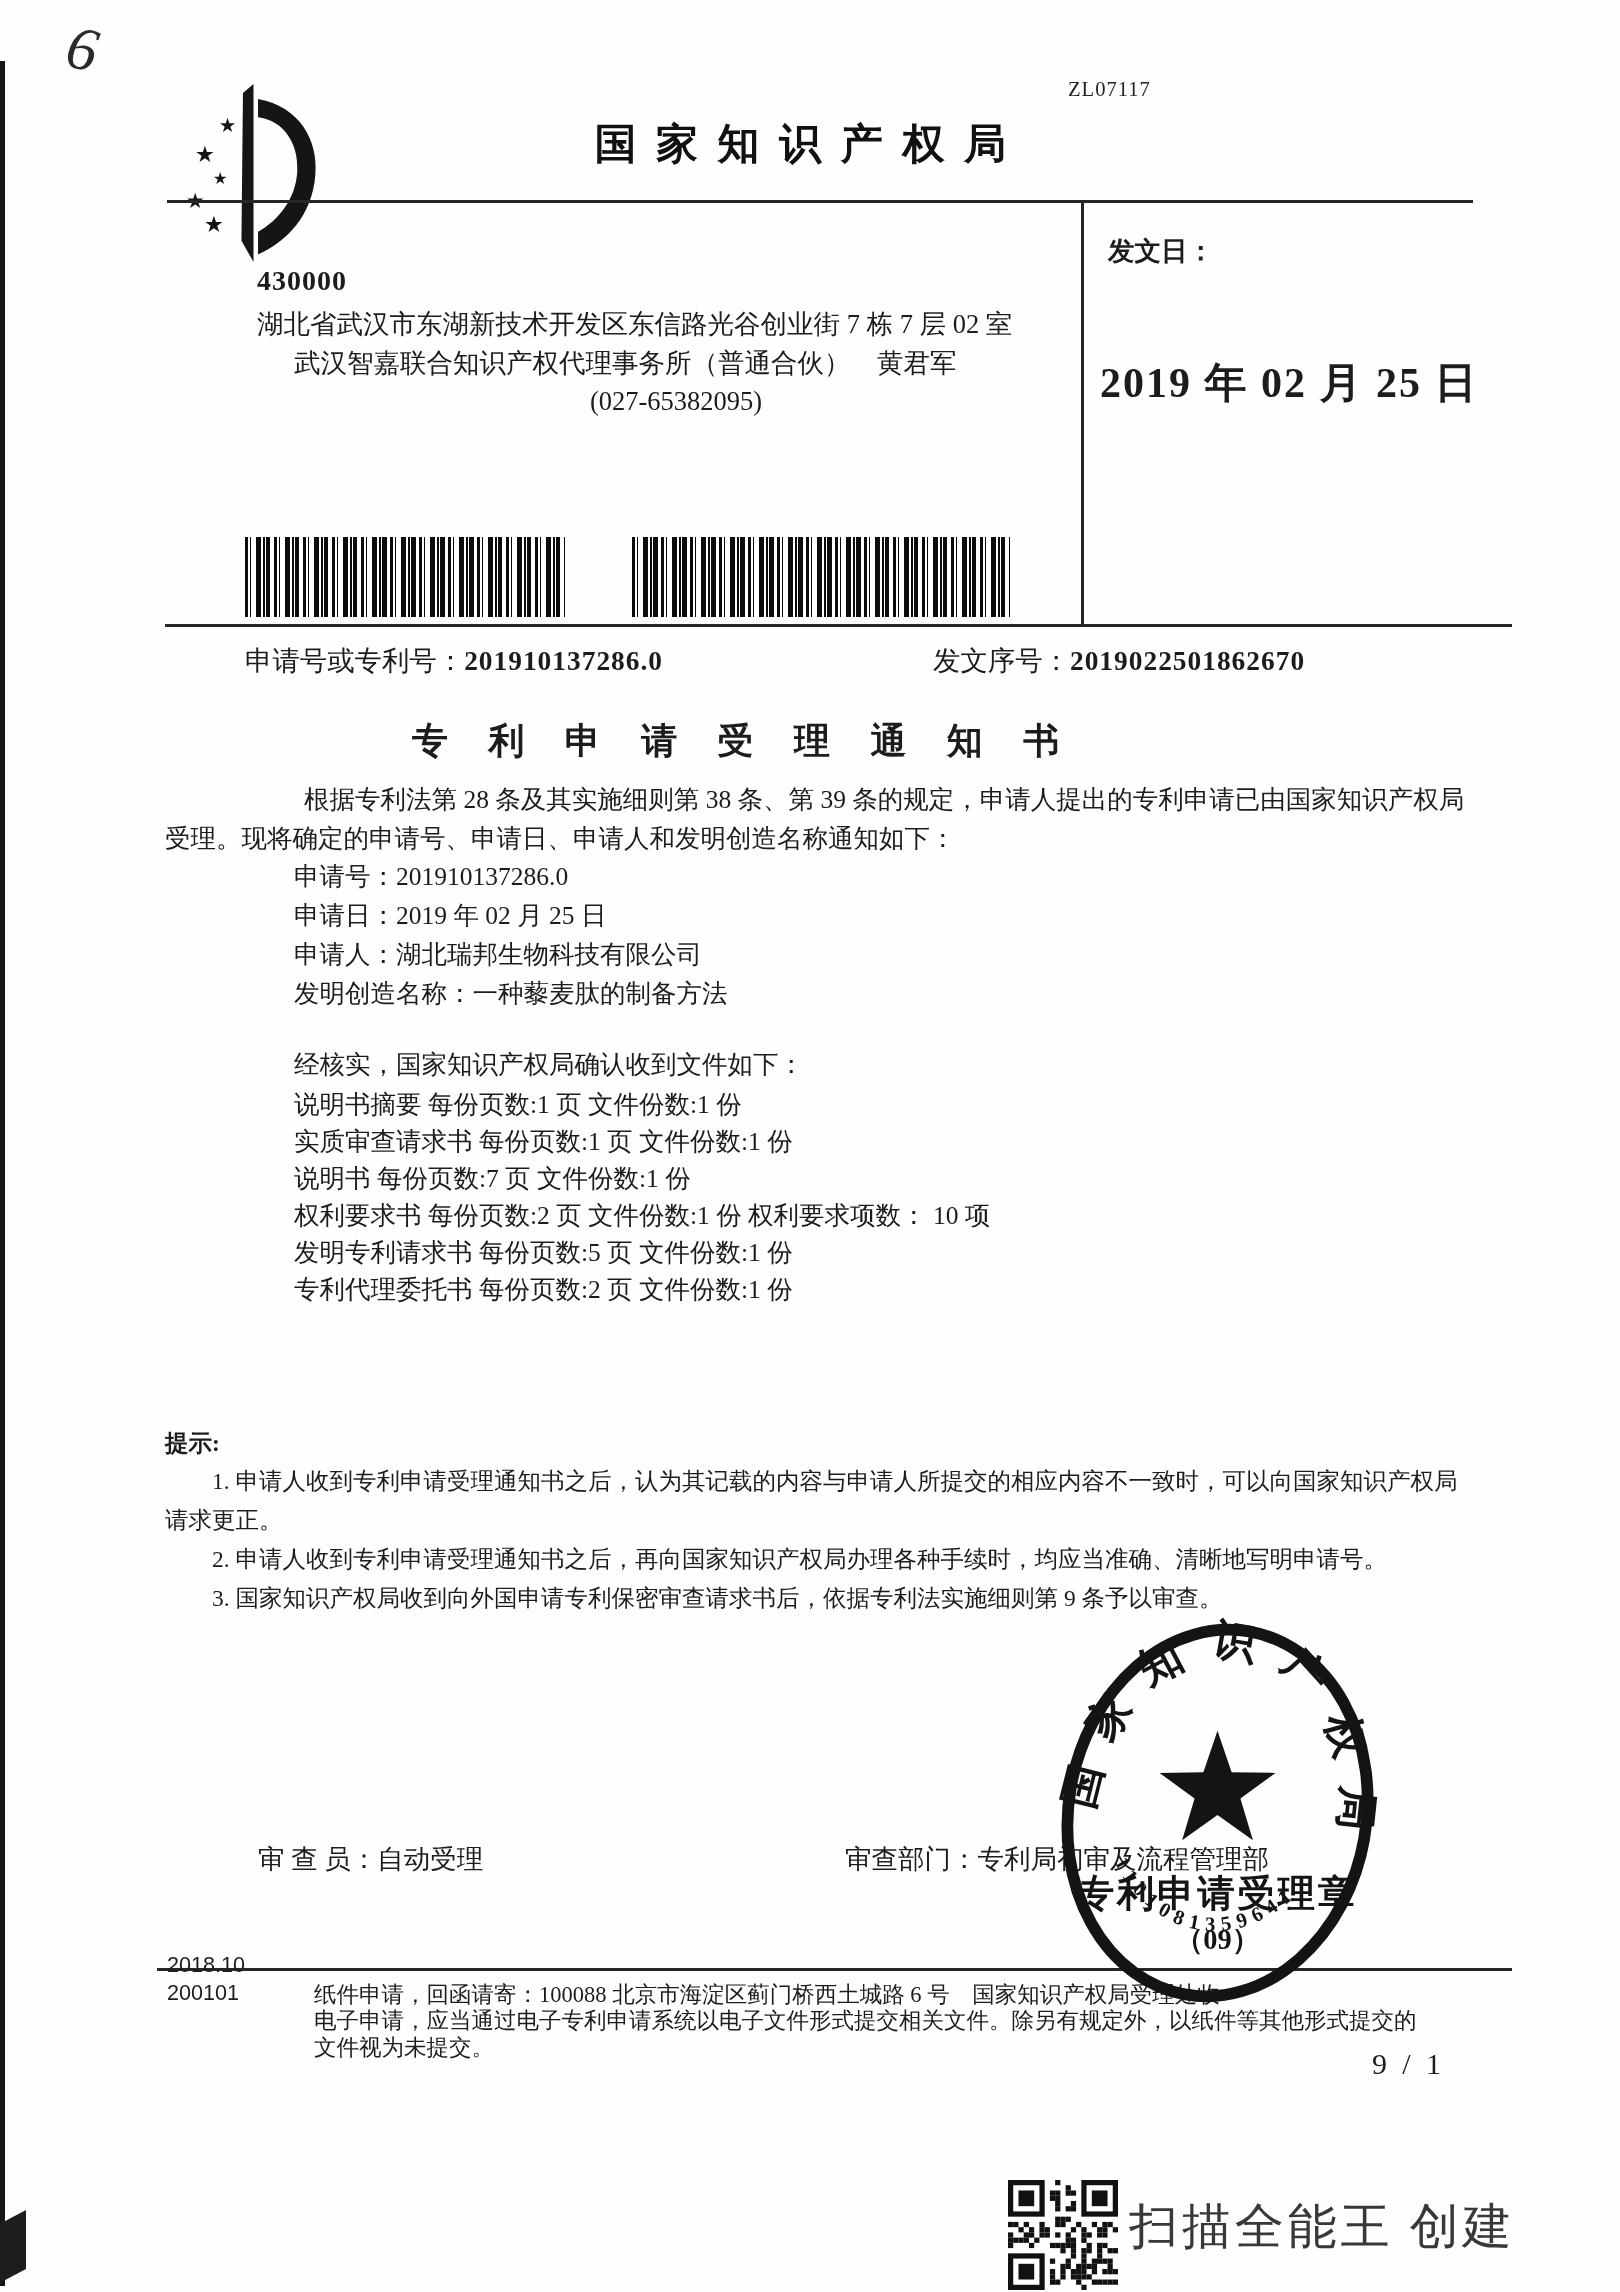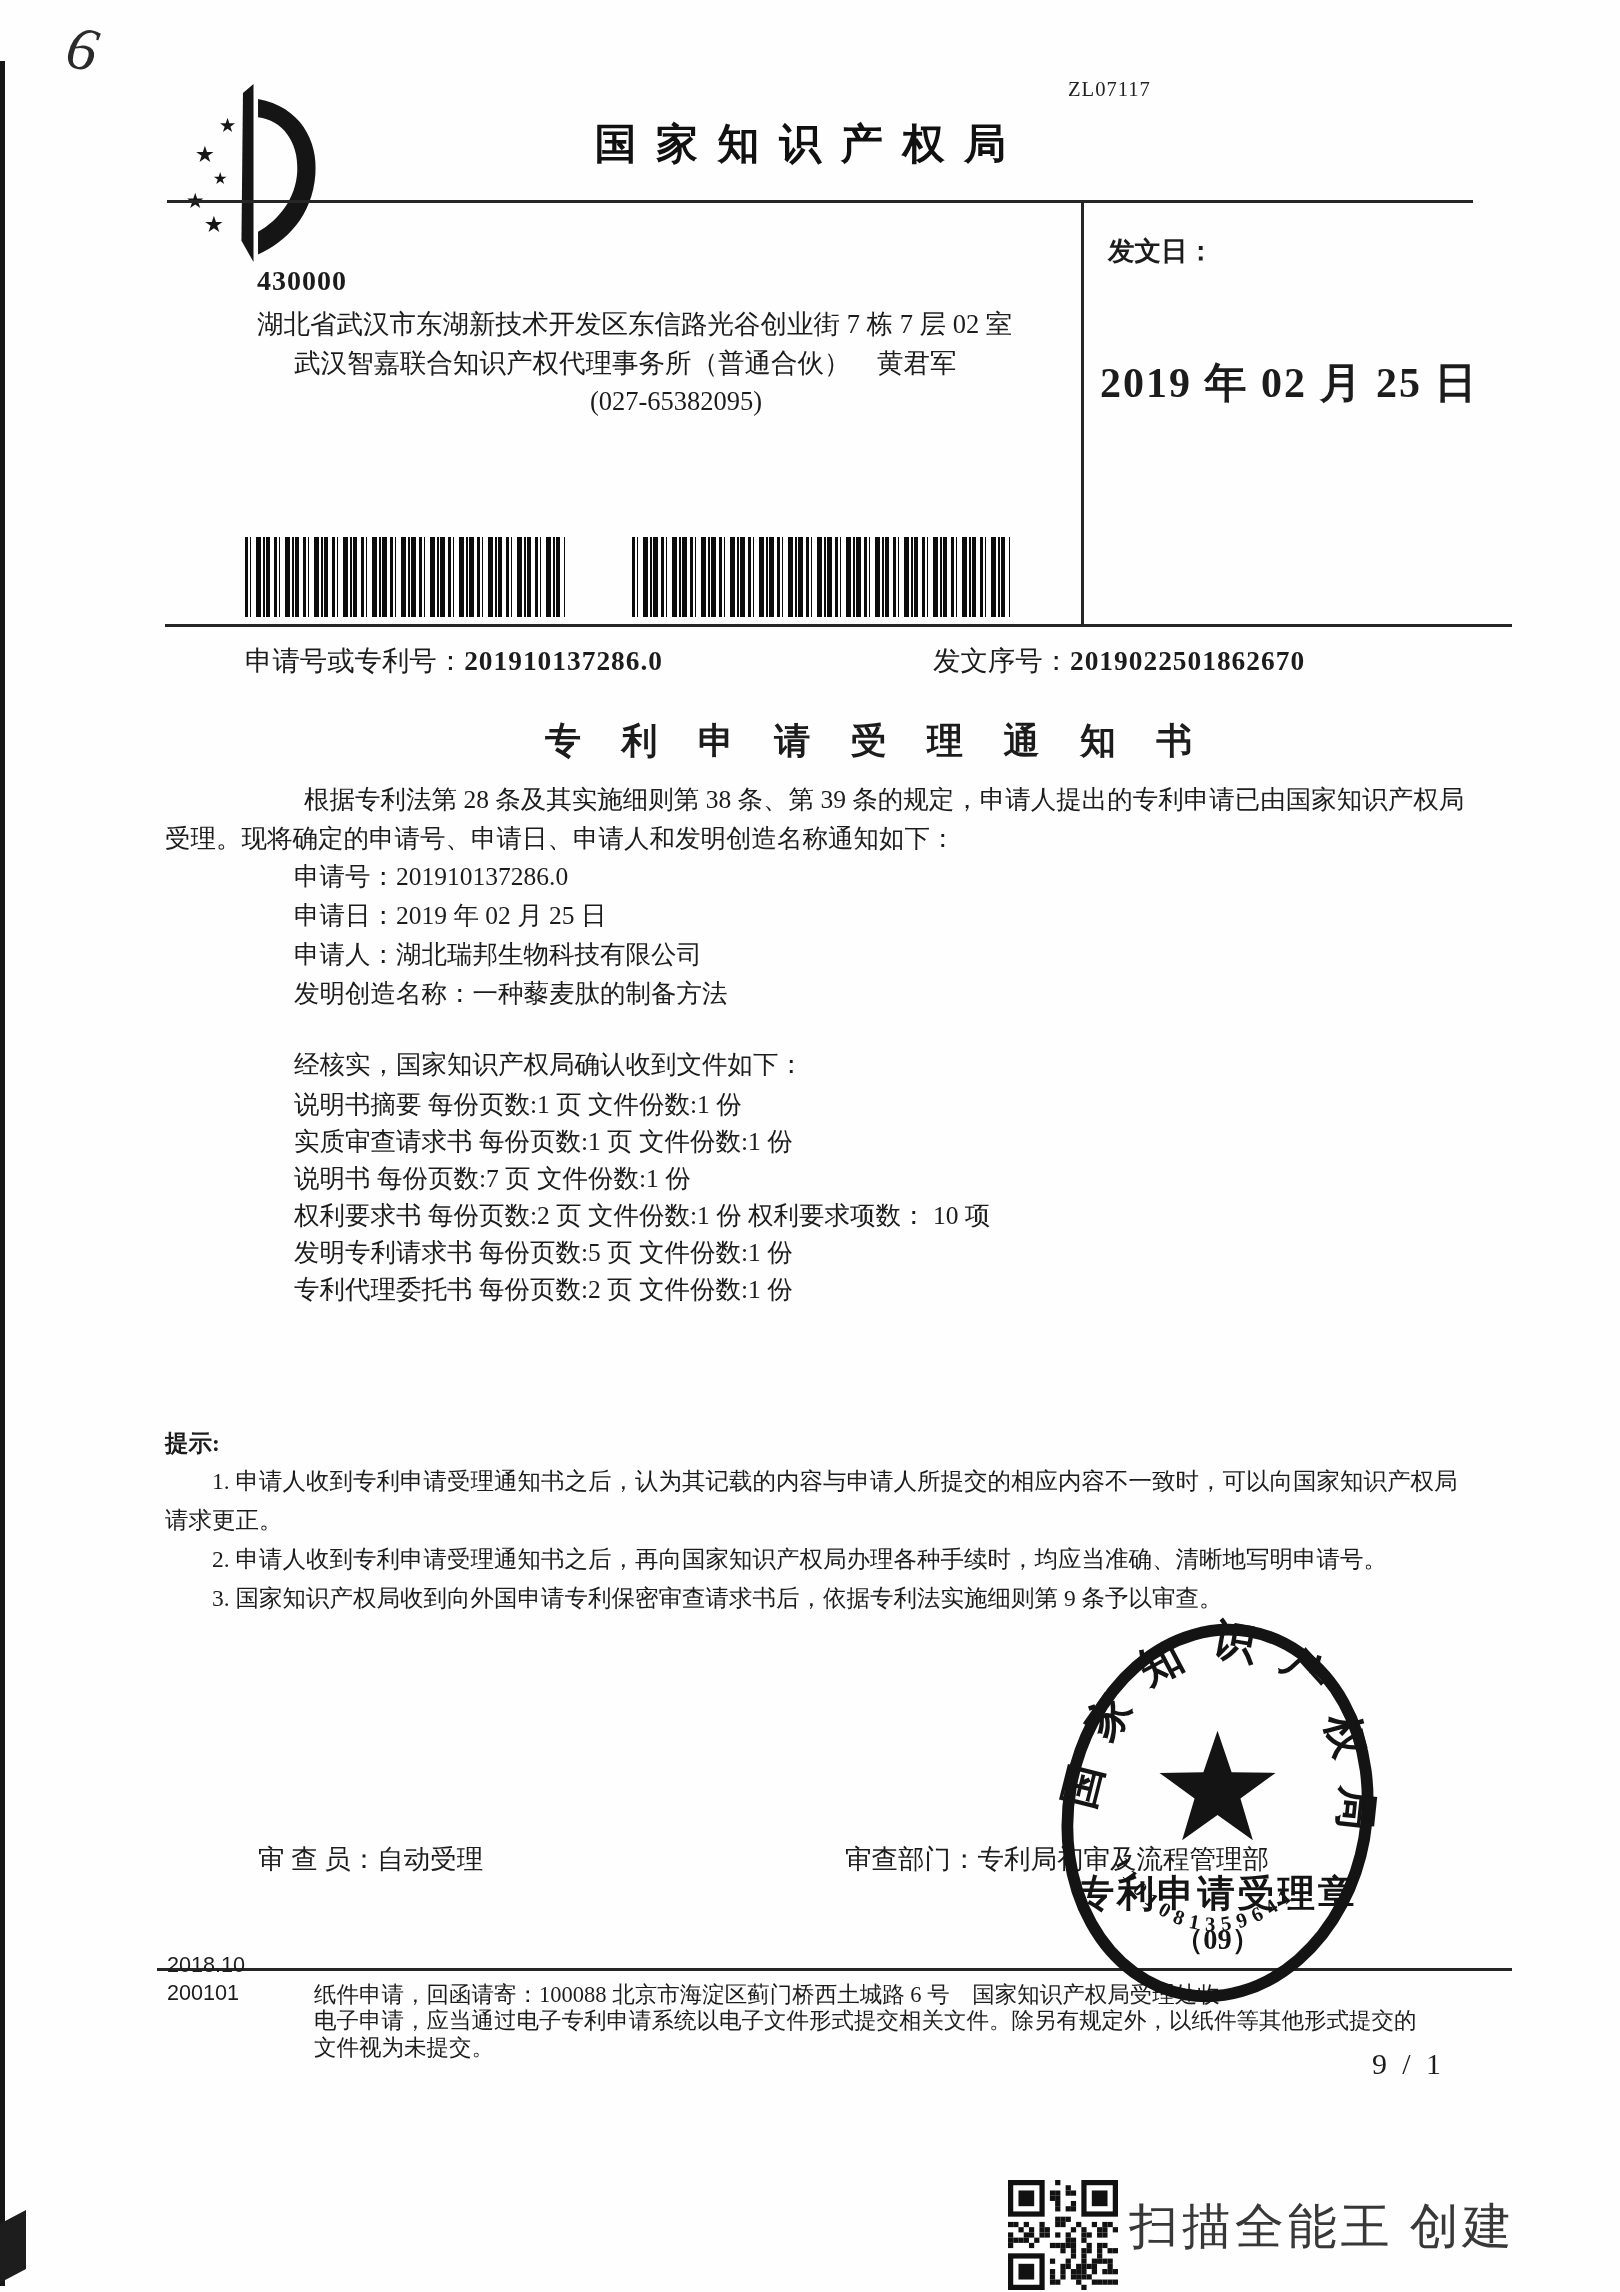--- a/index.html
+++ b/index.html
@@ -35,21 +35,21 @@
   .barcode{top:537px;height:80px;background:
     repeating-linear-gradient(90deg,#0c0c0c 0 2.9px,#fff 2.9px 4.9px,#0c0c0c 4.9px 5.9px,#fff 5.9px 10.8px,#0c0c0c 10.8px 15.7px,#fff 15.7px 17.6px,#0c0c0c 17.6px 19.6px,#fff 19.6px 20.6px,#0c0c0c 20.6px 25.5px,#fff 25.5px 29px);}
   .barcode1{left:245px;width:320px;}
   .barcode2{left:632px;width:378px;}
   
   .ref-row{top:643px;font-size:27.4px;}
   .ref-app{left:245px;}
   .ref-serial{left:933px;}
   .ref-row b{font-family:"Liberation Serif",serif;letter-spacing:1px;}
   
-  .notice-title{left:412px;top:717px;width:796px;text-align:right;font-size:36px;font-weight:bold;letter-spacing:15.7px;}
+  .notice-title{left:412px;top:717px;width:796px;text-align:left;font-size:36px;font-weight:bold;letter-spacing:15.7px;}
   .intro1{left:304px;top:782px;font-size:25.5px;}
   .intro2{left:165px;top:821px;font-size:25.5px;}
   .field-list{left:294px;top:857px;font-size:25.5px;line-height:39px;}
   .confirm{left:294px;top:1047px;font-size:25.5px;}
   .doc-list{left:294px;top:1086px;font-size:25.5px;line-height:37px;}
   .tips-label{left:165px;top:1427px;font-size:23.5px;font-weight:bold;}
   .tips{left:165px;top:1462px;width:1313px;font-size:23.5px;}
   .tips p{margin:0 0 0 0;text-indent:2em;line-height:39px;}
   .tips p + p{margin-top:0px;}
   

